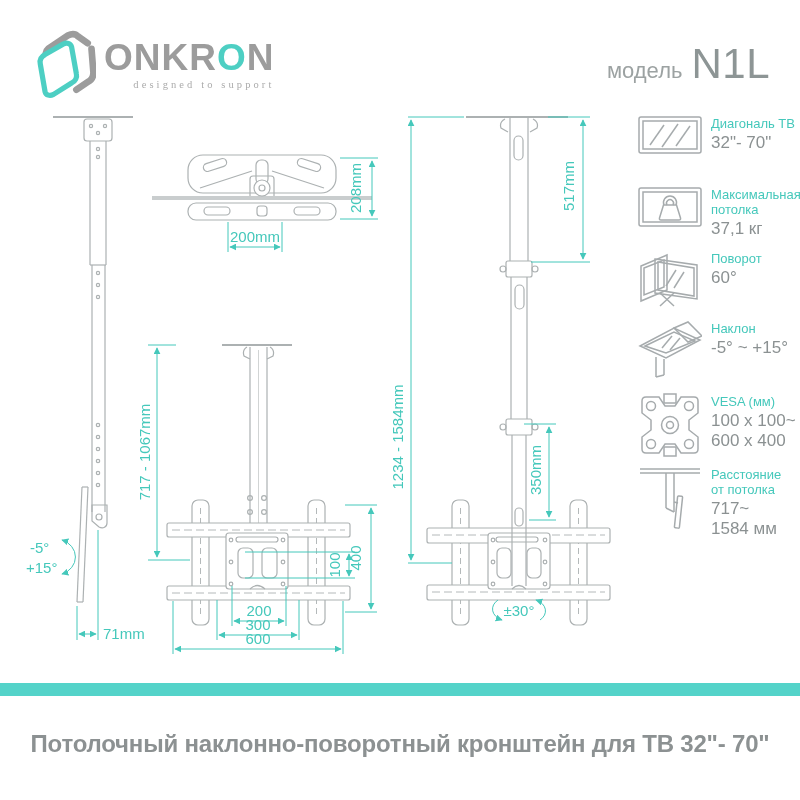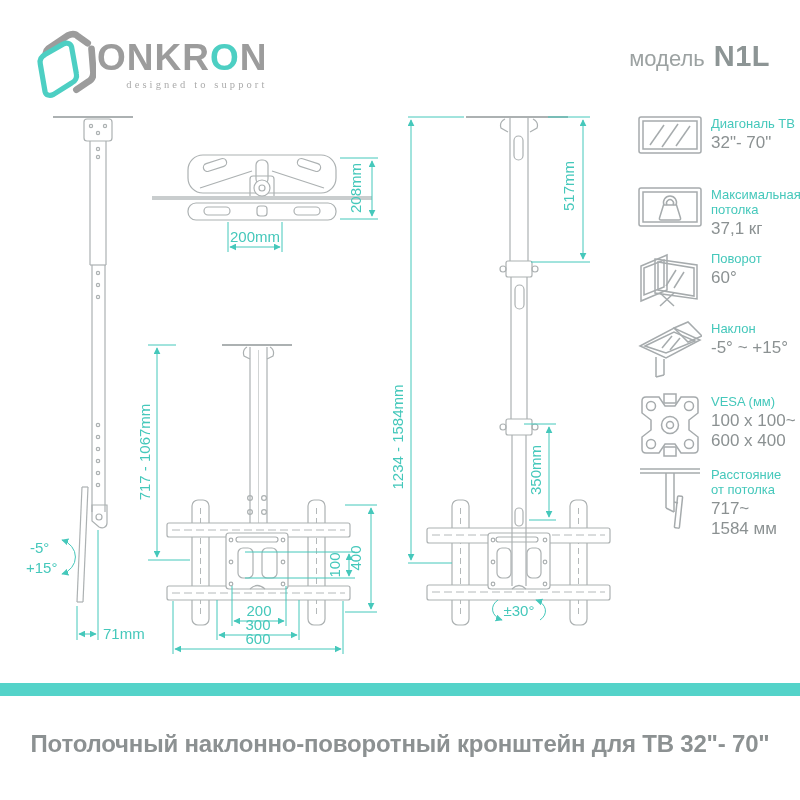--- a/index.html
+++ b/index.html
@@ -1,26 +1,26 @@
 <!DOCTYPE html>
 <html><head>
 <meta charset="utf-8">
 <style>
   html,body{margin:0;padding:0;background:#ffffff;}
   .page{position:relative;width:800px;height:800px;background:#fff;overflow:hidden;
         font-family:"Liberation Sans", sans-serif;}
   
   .logo{position:absolute;left:32px;top:28px;display:flex;align-items:flex-start;}
-  .logo-word{margin-left:1px;}
+  .logo-word{margin-left:8px;}
   .brand{font-size:37px;font-weight:bold;letter-spacing:1px;color:#9C9C9C;line-height:40px;margin-top:10px;}
   .brand .accent{color:#4DCFC3;}
   .tagline{font-size:10.5px;letter-spacing:3.1px;color:#ABABAB;text-align:right;margin-top:1px;font-family:Liberation Serif, serif;}
   .model{position:absolute;right:30px;top:40px;display:flex;align-items:baseline;gap:9px;margin-left:18px;}
   .model-label{font-size:22px;color:#9CA2A2;}
-  .model-value{font-size:29px;font-weight:bold;color:#8D9595;letter-spacing:0.5px;}
+  .model-value{font-size:42px;font-weight:normal;color:#8D9595;letter-spacing:0.5px;}
   
   .drawing{position:absolute;left:0;top:100px;width:800px;height:580px;}
   .drawing text{font-family:"Liberation Sans", sans-serif;fill:#45C8BB;stroke:none;font-size:15px;}
   .g-gray{stroke:#ACB1B2;fill:none;stroke-width:1.2;}
   .g-dim{stroke:#45C8BB;fill:none;stroke-width:1;}
   
   .spec{position:absolute;left:638px;width:160px;display:flex;gap:9px;align-items:flex-start;}
   .spec-icon{width:64px;flex:0 0 64px;display:flex;justify-content:center;}
   .spec-icon svg{stroke:#A6ABAD;fill:none;stroke-width:1.5;}
   .spec-text{display:flex;flex-direction:column;padding-top:1px;}

